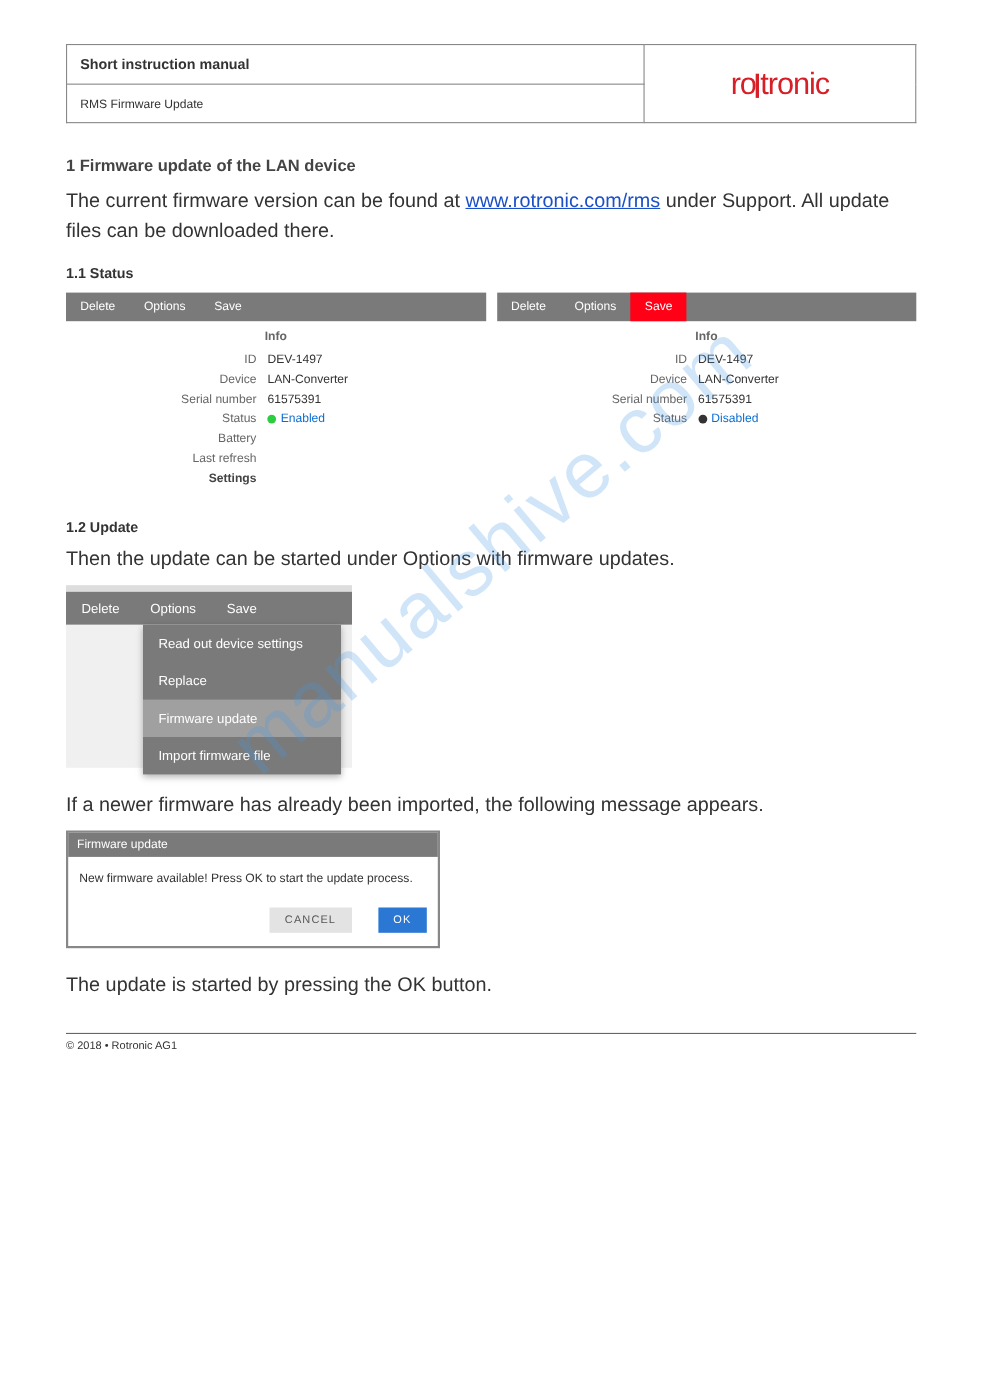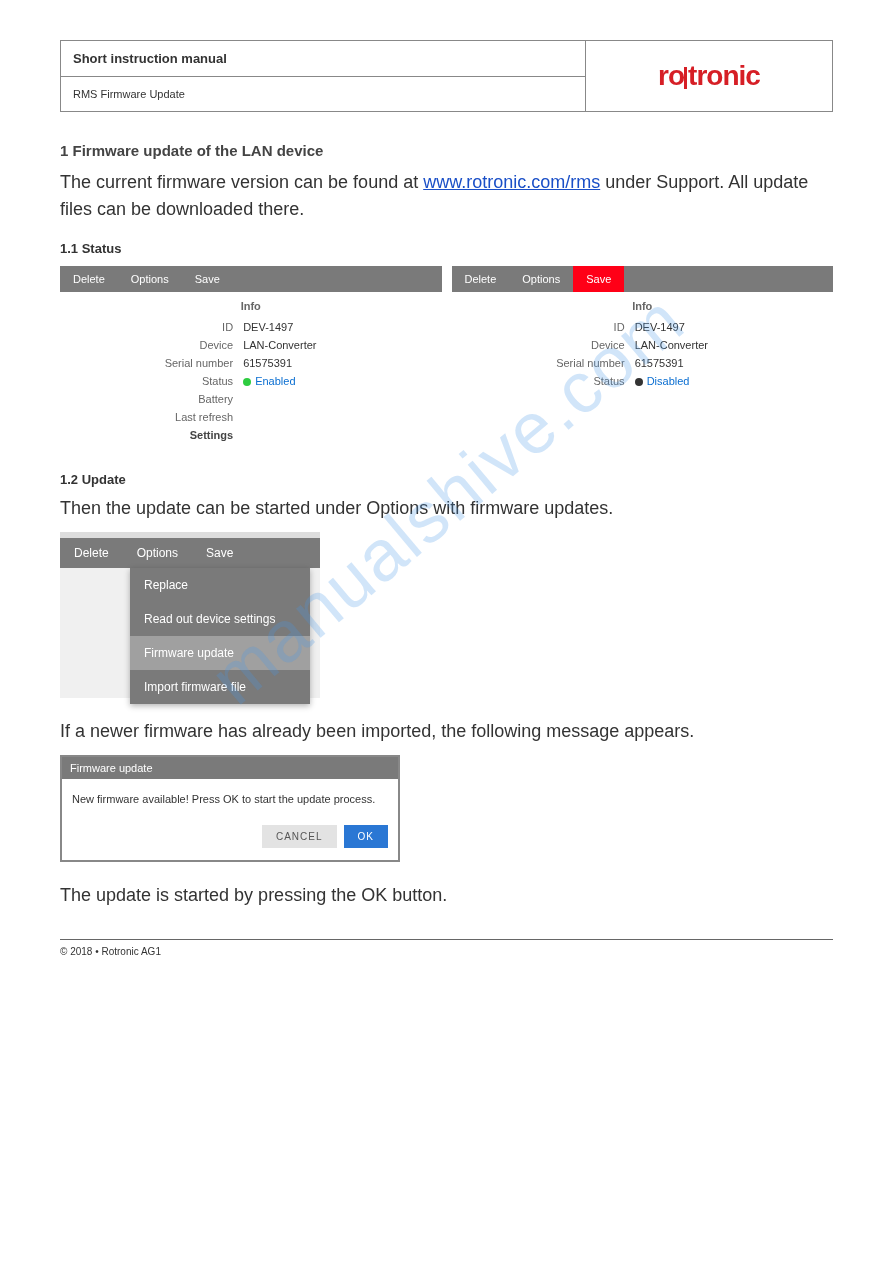--- a/index.html
+++ b/index.html
@@ -3,21 +3,21 @@
 <meta charset="utf-8">
 <style>
   * { box-sizing: border-box; margin: 0; padding: 0; }
   body { font-family: Arial, sans-serif; font-size: 12px; color: #333; background: #fff; width: 893px; margin: 0 auto; }
   .page { padding: 40px 60px; position: relative; }
   .watermark { position: absolute; left: 50%; top: 50%; transform: translate(-50%, -50%) rotate(-40deg); font-size: 72px; color: rgba(70,150,230,0.25); font-weight: 400; pointer-events: none; z-index: 100; letter-spacing: 2px; }
   .header-table { width: 100%; border-collapse: collapse; margin-bottom: 30px; }
   .header-table td { border: 1px solid #888; padding: 10px 12px; vertical-align: middle; }
   .header-table .col1 { width: 68%; }
   .header-table .col2 { width: 32%; text-align: center; }
-  .logo { font-family: Arial, sans-serif; font-weight: bold; font-size: 28px; color: #d61f26; letter-spacing: -1px; }
+  .logo { font-family: Arial, sans-serif; font-weight: normal; font-size: 28px; color: #d61f26; letter-spacing: -1px; }
   .logo .bar { display: inline-block; width: 3px; height: 22px; background: #d61f26; vertical-align: middle; margin-right: 1px; }
   .h-title { font-size: 13px; font-weight: bold; }
   .h-sub { font-size: 11px; }
   .section-title { font-size: 15px; font-weight: bold; color: #444; margin: 25px 0 10px 0; }
   .body-text { font-size: 18px; line-height: 1.5; color: #333; margin-bottom: 8px; }
   .link { color: #1a4fc7; text-decoration: underline; }
   .sub-section { font-size: 13px; font-weight: bold; margin: 18px 0 8px 0; }
   .screenshot-row { display: flex; gap: 10px; margin: 10px 0 20px 0; }
   .panel { flex: 1; background: #fff; font-size: 11px; }
   .panel-bar { background: #7a7a7a; color: #fff; display: flex; height: 26px; align-items: center; }
@@ -42,21 +42,21 @@
   .options-bar { background: #7a7a7a; color: #fff; display: flex; height: 30px; align-items: center; font-size: 12px; }
   .options-bar .btn { padding: 0 14px; line-height: 30px; cursor: pointer; }
   .options-dropdown { background: #7a7a7a; width: 180px; margin-left: 70px; box-shadow: 0 2px 6px rgba(0,0,0,0.3); }
   .options-dropdown .oitem { color: #fff; padding: 10px 14px; font-size: 12px; cursor: pointer; }
   .options-dropdown .oitem.hover { background: #a0a0a0; }
   .options-body { background: #f0f0f0; height: 130px; position: relative; }
   .options-body-inner { position: absolute; left: 0; top: 0; }
   .dialog { width: 340px; border: 2px solid #888; margin: 10px 0 20px 0; background: #fff; }
   .dialog-title { background: #7a7a7a; color: #fff; padding: 5px 8px; font-size: 11px; }
   .dialog-body { padding: 14px 10px; font-size: 11px; color: #333; }
-  .dialog-actions { display: flex; justify-content: flex-end; gap: 7px; padding: 6px 10px 12px 10px; }
+  .dialog-actions { display: flex; justify-content: flex-end; gap: 24px; padding: 6px 10px 12px 10px; }
   .dbtn { padding: 6px 14px; font-size: 10px; letter-spacing: 1px; border: none; cursor: pointer; }
   .dbtn-cancel { background: #e3e3e3; color: #555; }
   .dbtn-ok { background: #2a77d4; color: #fff; }
   .footer { border-top: 1px solid #666; margin-top: 30px; padding-top: 6px; display: flex; font-size: 10px; color: #333; }
 </style>
 </head>
 <body>
 <div class="page">
 <div class="watermark">manualshive.com</div>
 
@@ -156,22 +156,22 @@
 <div class="options-panel">
 <div class="options-bar-wrap"></div>
 <div class="options-bar">
 <span class="btn">Delete</span>
 <span class="btn">Options</span>
 <span class="btn">Save</span>
 </div>
 <div class="options-body">
 <div class="options-body-inner">
 <div class="options-dropdown">
+<div class="oitem">Read out device settings</div>
 <div class="oitem">Replace</div>
-<div class="oitem">Read out device settings</div>
 <div class="oitem hover">Firmware update</div>
 <div class="oitem">Import firmware file</div>
 </div>
 </div>
 </div>
 </div>
 
 <div class="body-text">If a newer firmware has already been imported, the following message appears.</div>
 
 <div class="dialog">

